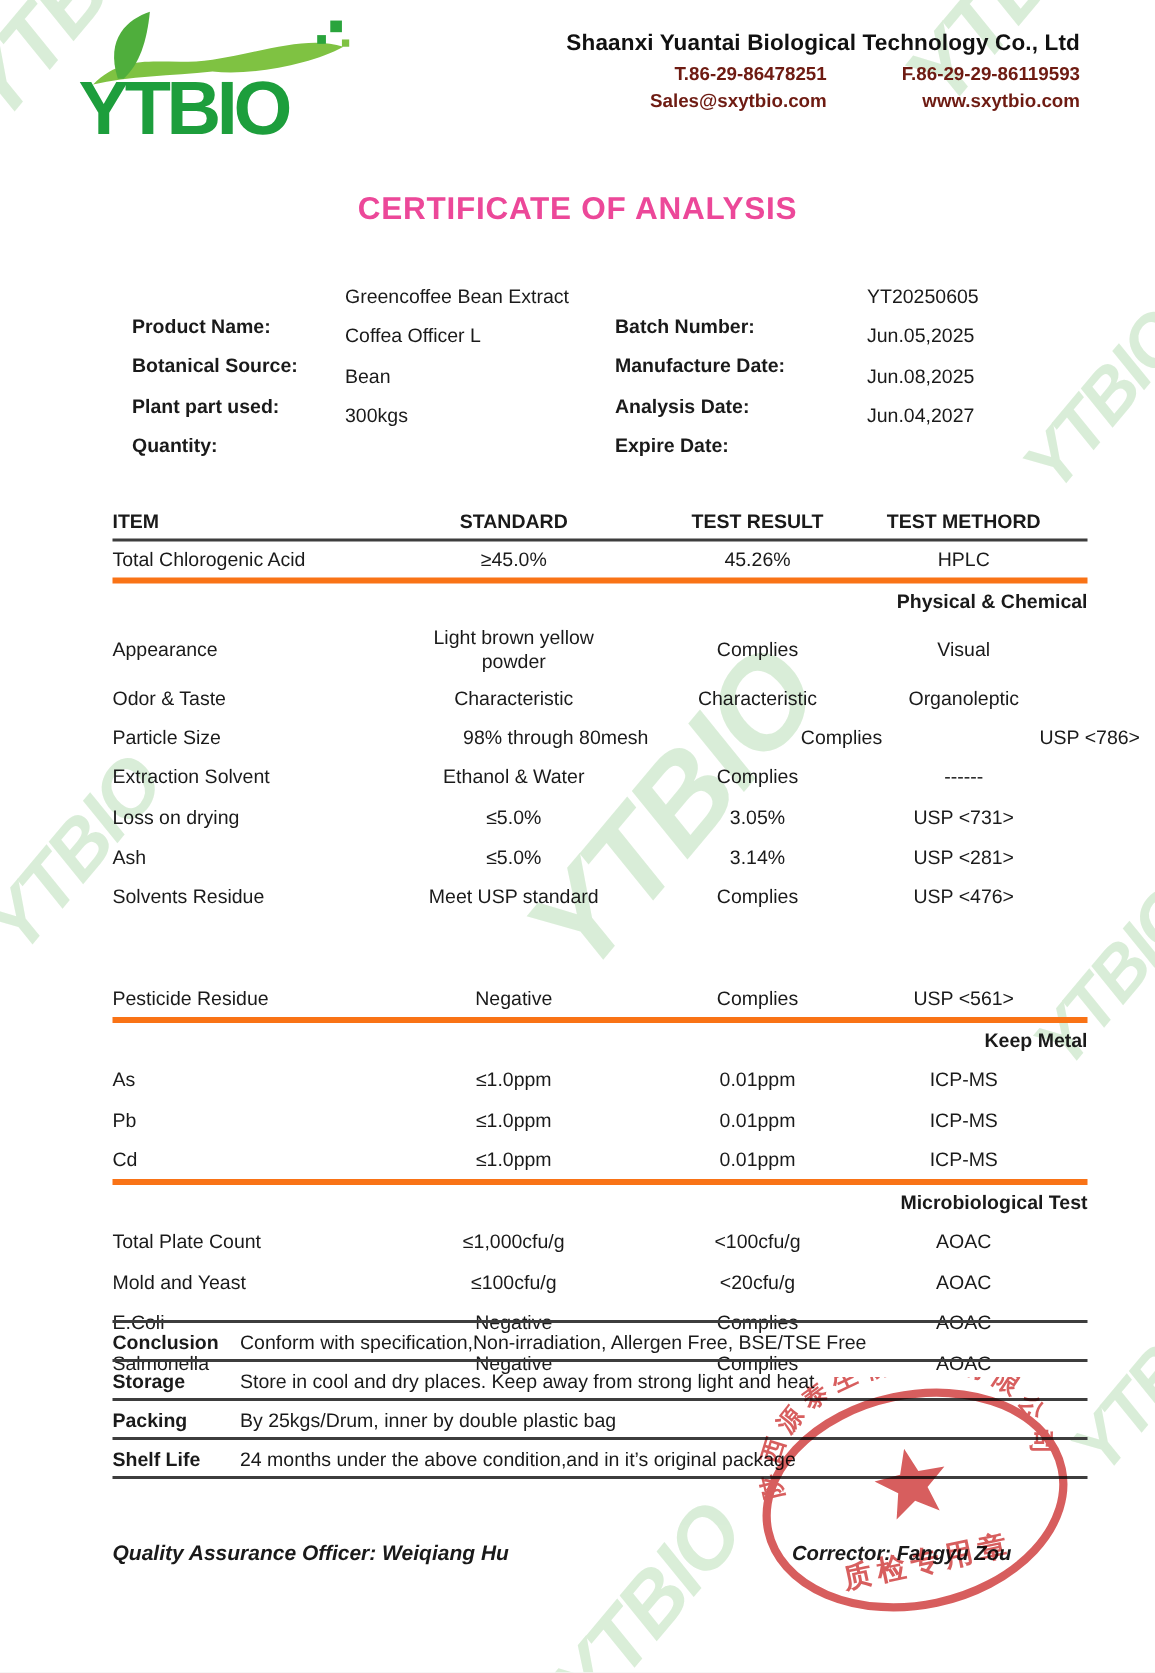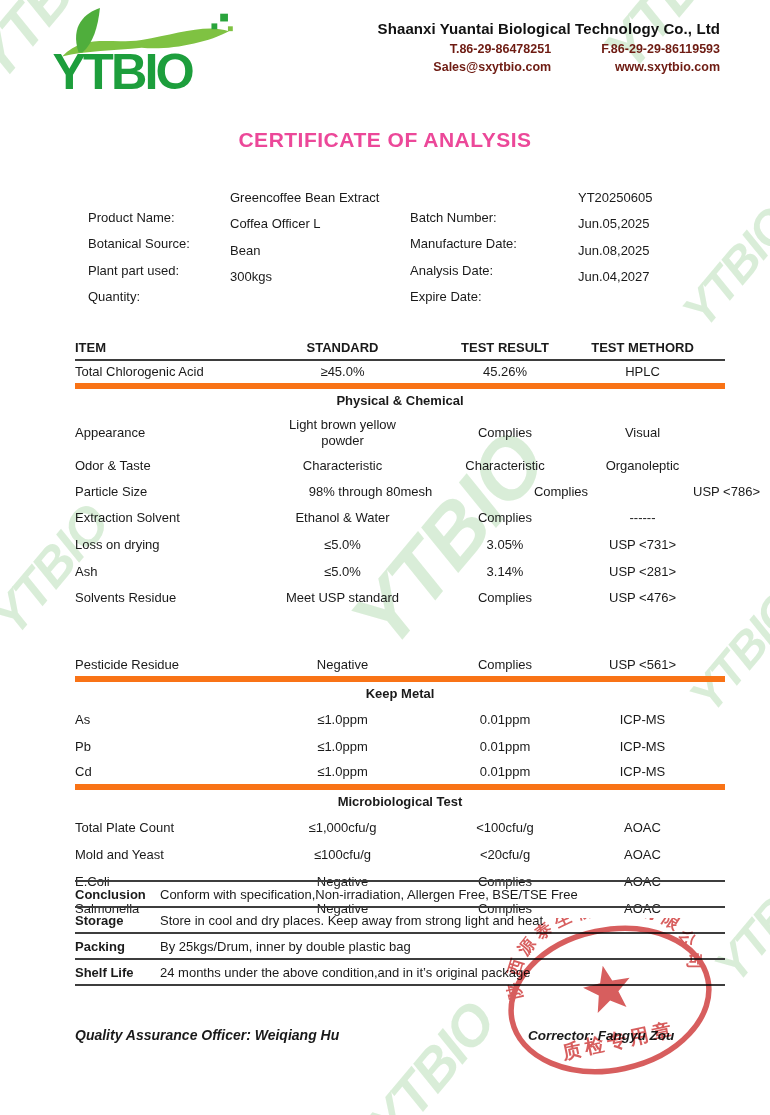--- a/index.html
+++ b/index.html
@@ -17,31 +17,31 @@
   .contact-grid{display:grid;grid-template-columns:auto auto;justify-content:end;
                 column-gap:50px;margin-top:5px;row-gap:4px;}
   .contact-grid span{font-size:12.5px;font-weight:bold;color:#6e1b12;}
   
   .doc-title{position:absolute;top:128px;left:0;width:100%;text-align:center;
              font-size:21px;font-weight:bold;color:#ec4899;letter-spacing:0.5px;z-index:2;}
   
   .info{position:absolute;left:88px;top:184px;right:45px;z-index:2;
         display:grid;grid-template-columns:142px 180px 168px auto;
         grid-auto-rows:26.5px;align-items:center;font-size:13px;}
-  .info .lbl{font-weight:normal;margin-top:40px;}
+  .info .lbl{font-weight:bold;margin-top:40px;}
   
   .coa-table{position:absolute;left:75px;top:336px;width:650px;z-index:2;font-size:13px;}
   .thead,.trow{display:grid;grid-template-columns:160px 215px 110px 165px;
                align-items:center;box-sizing:border-box;}
   .thead{height:25px;border-bottom:2px solid #3d3d3d;font-weight:bold;}
   .cell{line-height:1.2;white-space:pre-line;}
   .cell.item{text-align:left;}
   .cell.std,.cell.res,.cell.mth{text-align:center;}
-  .trow .sec{grid-column:1/-1;font-weight:bold;text-align:center;}
-  .divider{border-bottom:6px solid #f97316;}
+  .trow .sec{grid-column:1/-1;font-weight:bold;text-align:right;}
+  .divider{border-bottom:4px solid #f97316;}
   
   .summary{position:absolute;left:75px;top:880px;width:650px;z-index:2;font-size:13px;
            border-top:2px solid #3d3d3d;}
   .srow{display:grid;grid-template-columns:85px auto;align-items:center;height:26px;
         box-sizing:border-box;border-bottom:2px solid #3d3d3d;}
   .srow .slbl{font-weight:bold;}
   
   .qa-line{position:absolute;left:75px;top:1027px;font-size:14px;font-weight:bold;
            font-style:italic;z-index:1;}
   .corrector-line{position:absolute;left:528px;top:1028px;font-size:13.5px;font-weight:bold;

